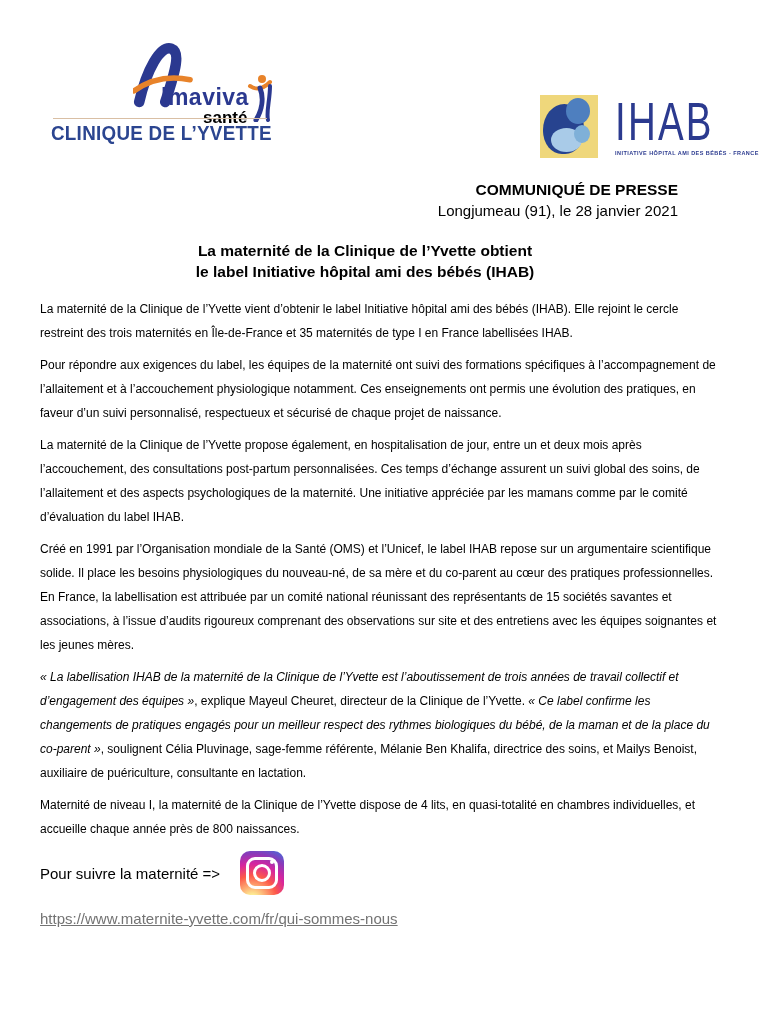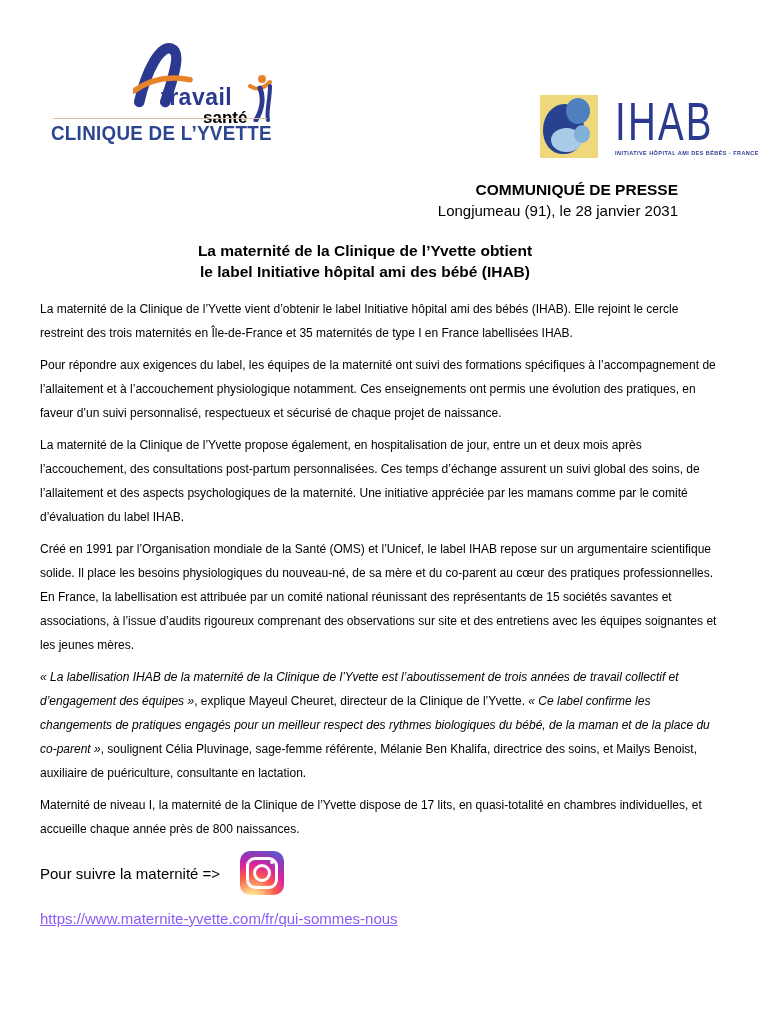--- a/index.html
+++ b/index.html
@@ -43,36 +43,36 @@
   .it{font-style:italic;}
   
   .follow-row{display:flex;align-items:center;gap:20px;margin:10px 0 0 40px;font-size:15px;}
   .follow-label{white-space:nowrap;}
   .ig-icon{width:44px;height:44px;border-radius:10px;position:relative;flex:0 0 auto;
     background:radial-gradient(circle at 28% 112%, #fdf497 0%, #fdf497 8%, #fd5949 42%, #d6249f 62%, #8a3ab9 80%, #4c68d7 96%);}
   .ig-icon::before{content:"";position:absolute;inset:6px;border:3px solid #fff;border-radius:9px;}
   .ig-icon::after{content:"";position:absolute;left:50%;top:50%;width:12px;height:12px;
     border:3px solid #fff;border-radius:50%;transform:translate(-50%,-50%);}
   .ig-dot{position:absolute;right:10px;top:9px;width:4px;height:4px;background:#fff;border-radius:50%;}
-  .doc-link{display:inline-block;margin:15px 0 0 40px;color:#8b5cf6;font-size:15px;
+  .doc-link{display:inline-block;margin:15px 0 0 40px;color:#737373;font-size:15px;
     text-decoration:underline;cursor:pointer;font-weight:500;}
 </style>
 </head>
 <body>
 
 
 
 <div class="logo-row">
 
   <div class="almaviva">
     <svg class="alma-a" viewBox="0 0 100 105" aria-hidden="true">
       <path d="M10 96 C 22 44, 44 4, 62 10 C 76 15, 70 42, 52 96" fill="none" stroke="#2B3990" stroke-width="17" stroke-linecap="round"></path>
       <path d="M2 78 C 30 58, 62 54, 92 60" fill="none" stroke="#E8832A" stroke-width="9" stroke-linecap="round"></path>
     </svg>
-    <span class="alma-brand">travail</span>
+    <span class="alma-brand">lmaviva</span>
     <span class="alma-sub">santé</span>
     <svg class="alma-fig" viewBox="0 0 28 50" aria-hidden="true">
       <circle cx="16" cy="7" r="4" fill="#E8832A"></circle>
       <path d="M4 14 C 10 18, 16 18, 24 10" fill="none" stroke="#E8832A" stroke-width="4" stroke-linecap="round"></path>
       <path d="M14 16 C 18 26, 16 38, 10 48" fill="none" stroke="#2B3990" stroke-width="5" stroke-linecap="round"></path>
       <path d="M24 14 C 24 28, 20 40, 22 48" fill="none" stroke="#2B3990" stroke-width="4" stroke-linecap="round"></path>
     </svg>
     <div class="alma-divider"></div>
     <div class="alma-clinic">CLINIQUE DE L’YVETTE</div>
   </div>
@@ -87,35 +87,35 @@
     <div class="ihab-text">
       <div class="ihab-acronym">IHAB</div>
       <div class="ihab-sub">INITIATIVE HÔPITAL AMI DES BÉBÉS - FRANCE</div>
     </div>
   </div>
 
 </div>
 
 <div class="press-header">
   <div class="kicker">COMMUNIQUÉ DE PRESSE</div>
-  <div class="dateline">Longjumeau (91), le 28 janvier 2031</div>
+  <div class="dateline">Longjumeau (91), le 28 janvier 2021</div>
 </div>
 
 <div class="doc-title">
   <div>La maternité de la Clinique de l’Yvette obtient</div>
-  <div>le label Initiative hôpital ami des bébé (IHAB)</div>
+  <div>le label Initiative hôpital ami des bébés (IHAB)</div>
 </div>
 
 <div class="bodytext">
     <p><span>La maternité de la Clinique de l’Yvette vient d’obtenir le label Initiative hôpital ami des bébés (IHAB). Elle rejoint le cercle restreint des trois maternités en Île-de-France et 35 maternités de type I en France labellisées IHAB.</span></p>
     <p><span>Pour répondre aux exigences du label, les équipes de la maternité ont suivi des formations spécifiques à l’accompagnement de l’allaitement et à l’accouchement physiologique notamment. Ces enseignements ont permis une évolution des pratiques, en faveur d’un suivi personnalisé, respectueux et sécurisé de chaque projet de naissance.</span></p>
     <p><span>La maternité de la Clinique de l’Yvette propose également, en hospitalisation de jour, entre un et deux mois après l’accouchement, des consultations post-partum personnalisées. Ces temps d’échange assurent un suivi global des soins, de l’allaitement et des aspects psychologiques de la maternité. Une initiative appréciée par les mamans comme par le comité d’évaluation du label IHAB.</span></p>
     <p><span>Créé en 1991 par l’Organisation mondiale de la Santé (OMS) et l’Unicef, le label IHAB repose sur un argumentaire scientifique solide. Il place les besoins physiologiques du nouveau-né, de sa mère et du co-parent au cœur des pratiques professionnelles. En France, la labellisation est attribuée par un comité national réunissant des représentants de 15 sociétés savantes et associations, à l’issue d’audits rigoureux comprenant des observations sur site et des entretiens avec les équipes soignantes et les jeunes mères.</span></p>
     <p><span class="it">« La labellisation IHAB de la maternité de la Clinique de l’Yvette est l’aboutissement de trois années de travail collectif et d’engagement des équipes »</span><span>, explique Mayeul Cheuret, directeur de la Clinique de l’Yvette. </span><span class="it">« Ce label confirme les changements de pratiques engagés pour un meilleur respect des rythmes biologiques du bébé, de la maman et de la place du co-parent »</span><span>, soulignent Célia Pluvinage, sage-femme référente, Mélanie Ben Khalifa, directrice des soins, et Mailys Benoist, auxiliaire de puériculture, consultante en lactation.</span></p>
-    <p><span>Maternité de niveau I, la maternité de la Clinique de l’Yvette dispose de 17 lits, en quasi-totalité en chambres individuelles, et accueille chaque année près de 800 naissances.</span></p>
+    <p><span>Maternité de niveau I, la maternité de la Clinique de l’Yvette dispose de 4 lits, en quasi-totalité en chambres individuelles, et accueille chaque année près de 800 naissances.</span></p>
   </div>
 
 <div class="follow-row">
   <span class="follow-label">Pour suivre la maternité =&gt;</span>
   <span class="ig-icon">
       <i class="ig-dot"></i>
     </span>
 </div>
 
 <a class="doc-link">https://www.maternite-yvette.com/fr/qui-sommes-nous</a>

